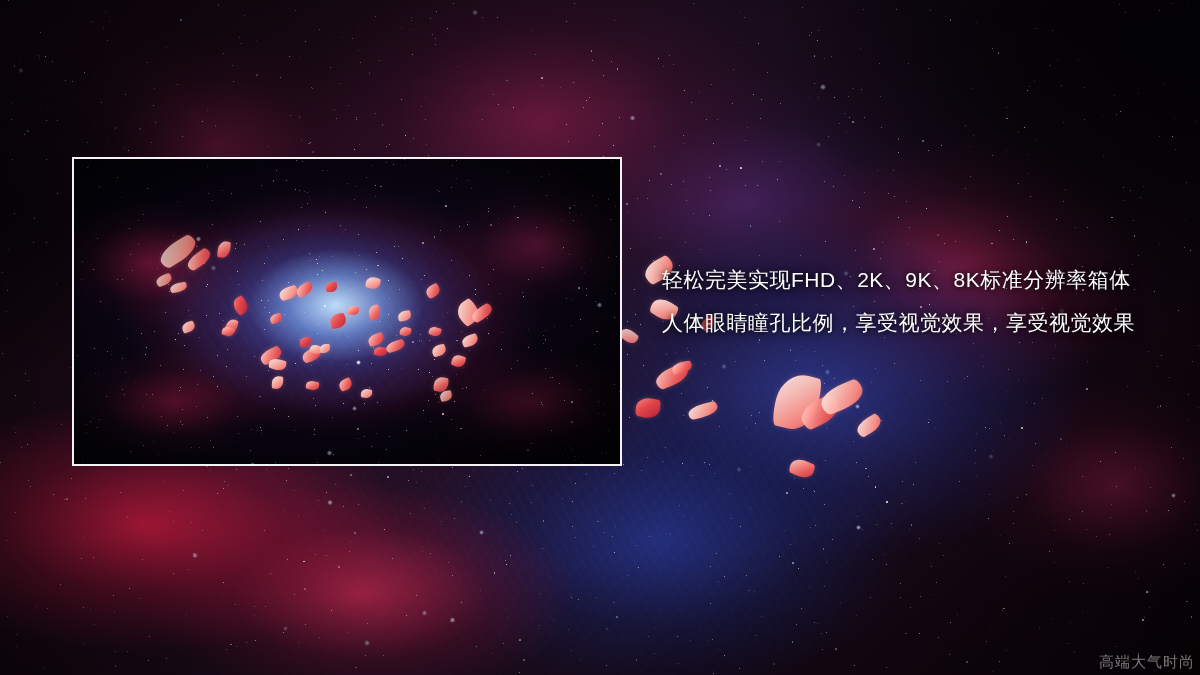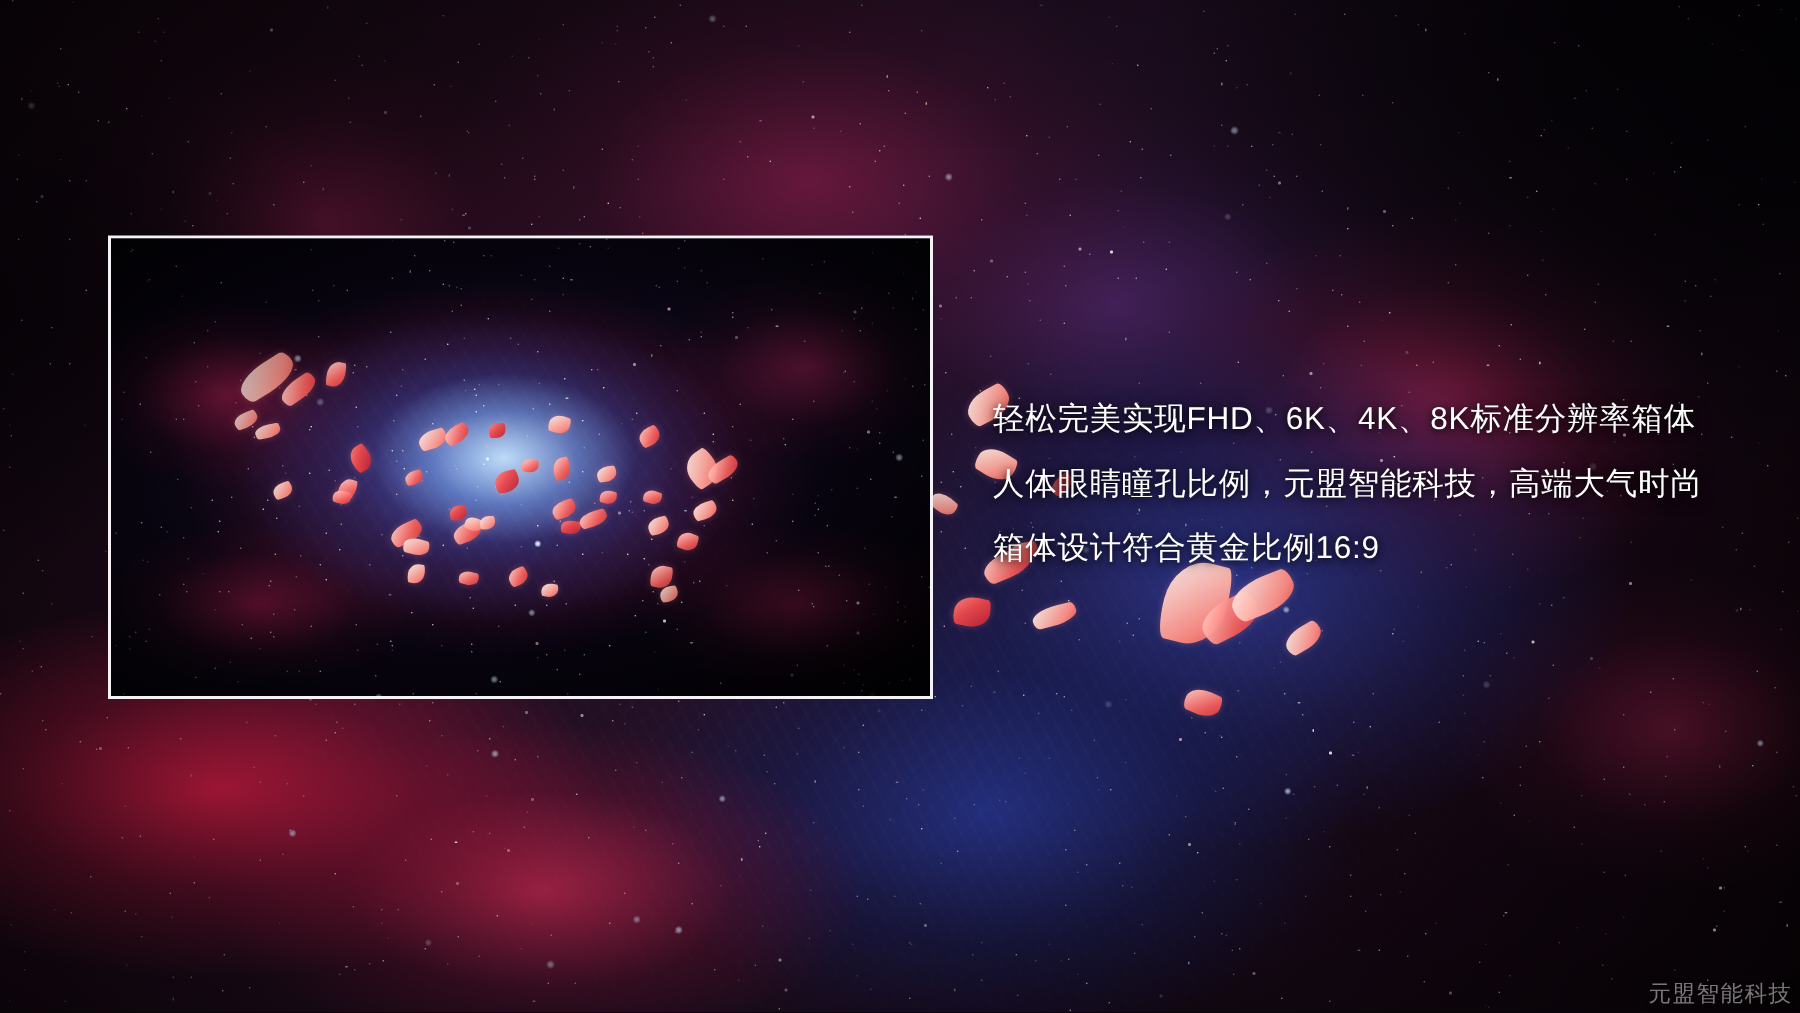--- a/index.html
+++ b/index.html
@@ -1772,20 +1772,19 @@
           <span class="petal" style="left:378px;top:196px;width:13px;height:12px;transform:rotate(22deg);opacity:0.95"></span>
           <span class="petal pale" style="left:366px;top:232px;width:12px;height:10px;transform:rotate(-10deg);opacity:0.95"></span>
           <span class="petal pale" style="left:287px;top:230px;width:11px;height:9px;transform:rotate(8deg);opacity:0.95"></span>
         </div>
       <div class="photo-vig"></div>
     </div>
   </div>
 
 
   <div class="body-block">
-    <div class="body-line">轻松完美实现FHD、6K、4K、8K标准分辨率箱体</div>
-    <div class="body-line">人体眼睛瞳孔比例，元盟智能科技，高端大气时尚</div>
-    <div class="body-line">箱体设计符合黄金比例16:9</div>
+    <div class="body-line">轻松完美实现FHD、2K、9K、8K标准分辨率箱体</div>
+    <div class="body-line">人体眼睛瞳孔比例，享受视觉效果，享受视觉效果</div>
   </div>
 
-  <div class="watermark">元盟智能科技</div>
+  <div class="watermark">高端大气时尚</div>
 
 </div>
 
 </body></html>

